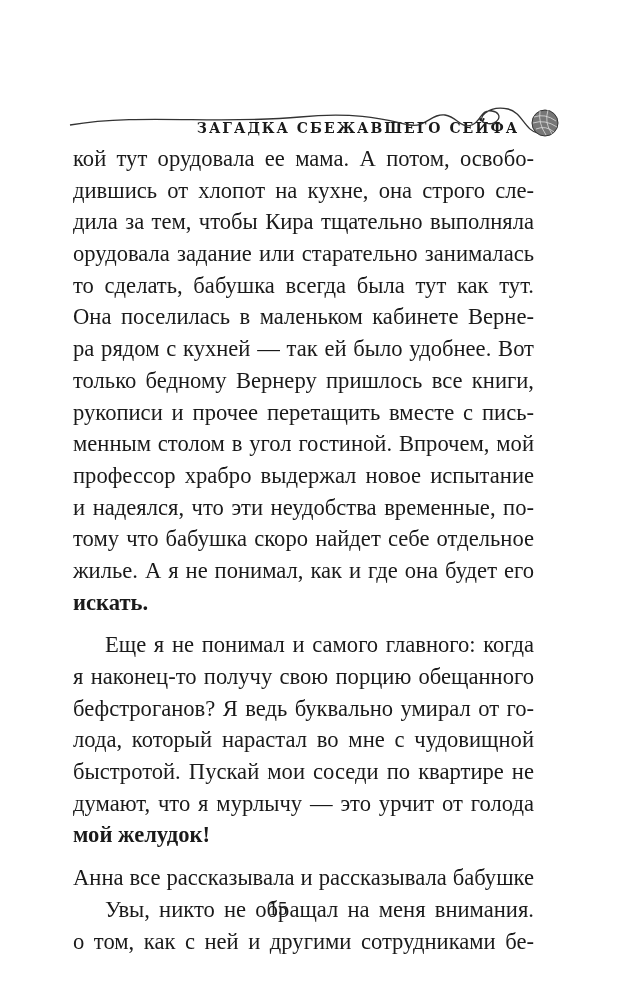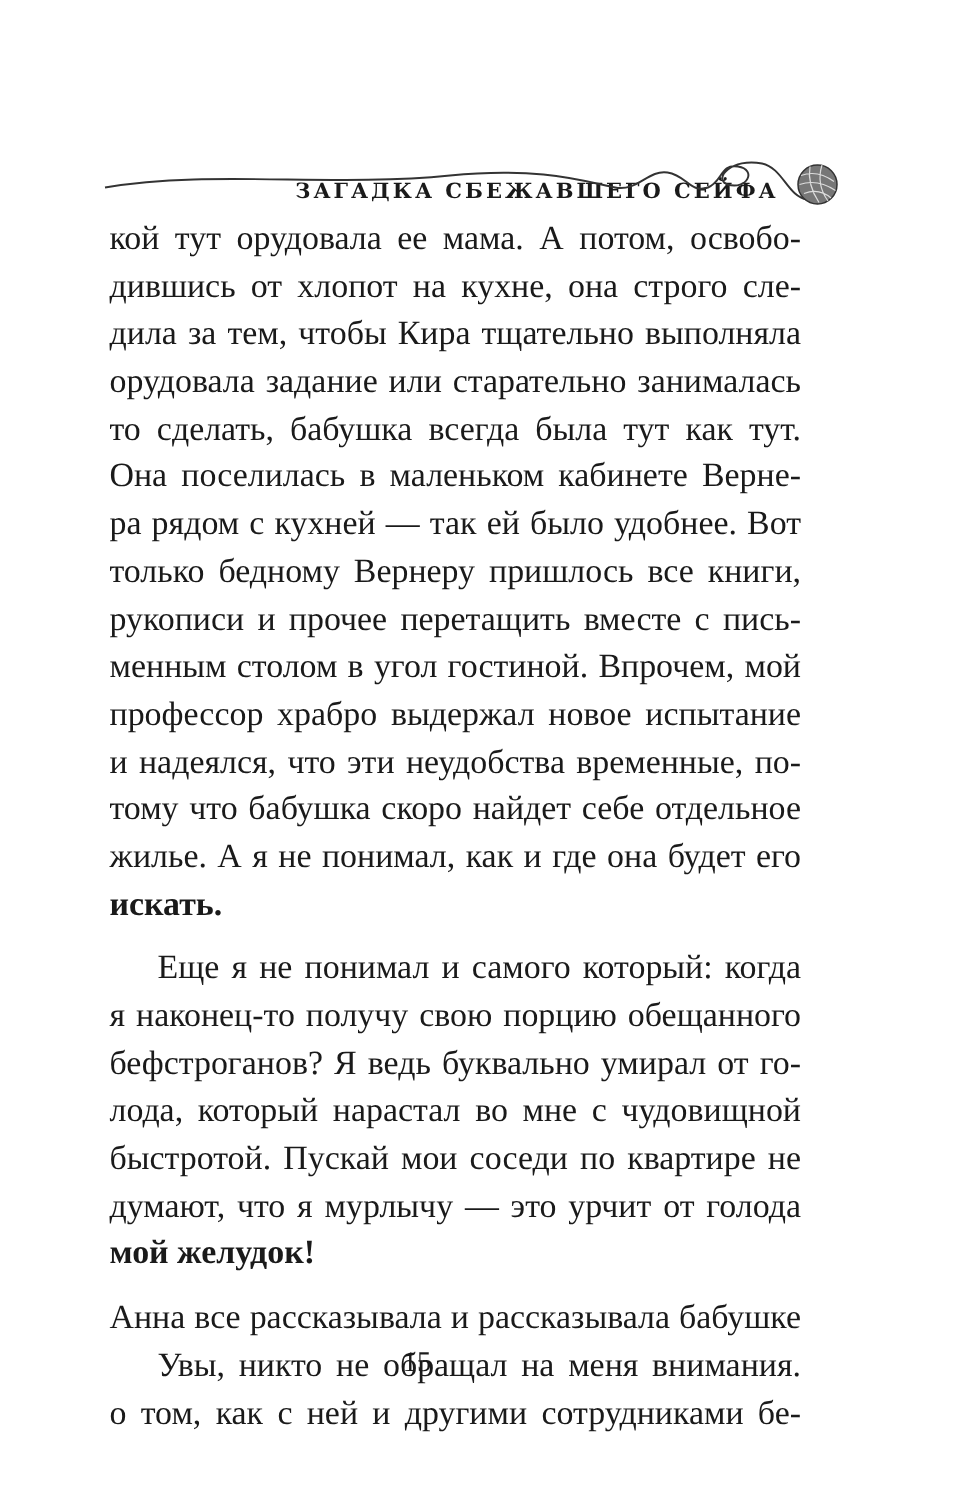--- a/index.html
+++ b/index.html
@@ -41,21 +41,21 @@
     <span class="line">рукописи и прочее перетащить вместе с пись-</span>
     <span class="line">менным столом в угол гостиной. Впрочем, мой</span>
     <span class="line">профессор храбро выдержал новое испытание</span>
     <span class="line">и надеялся, что эти неудобства временные, по-</span>
     <span class="line">тому что бабушка скоро найдет себе отдельное</span>
     <span class="line">жилье. А я не понимал, как и где она будет его</span>
     <span class="line last">искать.</span>
   </div>
   <div class="gap"></div>
   <div>
-    <span class="line indent">Еще я не понимал и самого который: когда</span>
+    <span class="line indent">Еще я не понимал и самого главного: когда</span>
     <span class="line">я наконец-то получу свою порцию обещанного</span>
     <span class="line">бефстроганов? Я ведь буквально умирал от го-</span>
     <span class="line">лода, который нарастал во мне с чудовищной</span>
     <span class="line">быстротой. Пускай мои соседи по квартире не</span>
     <span class="line">думают, что я мурлычу — это урчит от голода</span>
     <span class="line last">мой желудок!</span>
   </div>
   <div class="gap"></div>
   <div>
     <span class="line">Анна все рассказывала и рассказывала бабушке</span>

